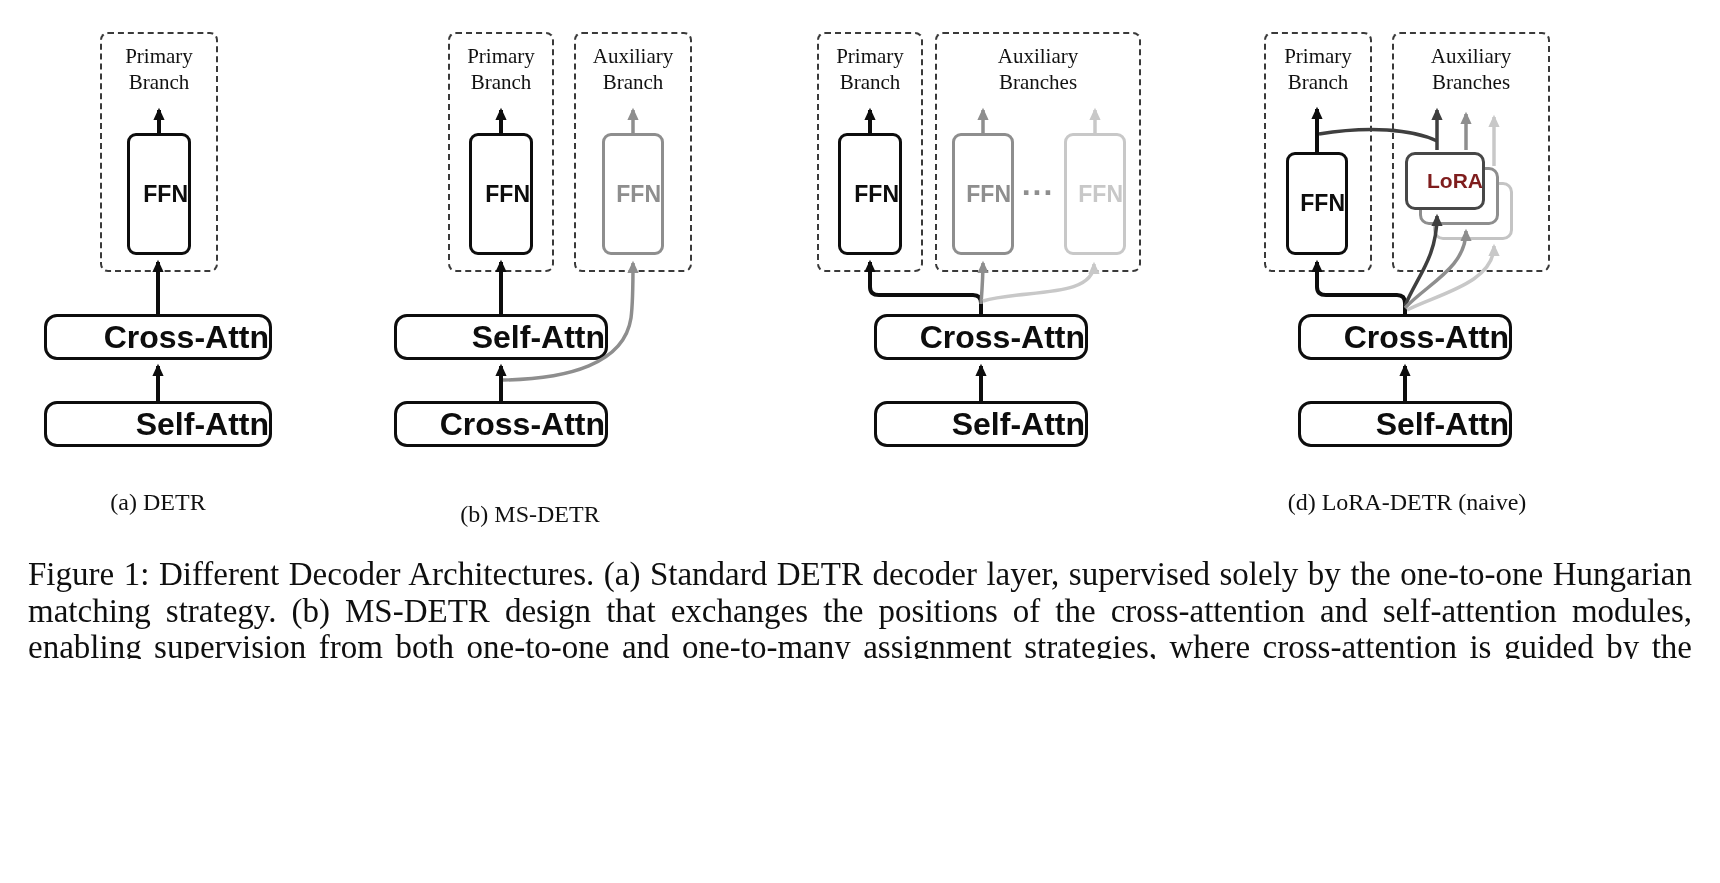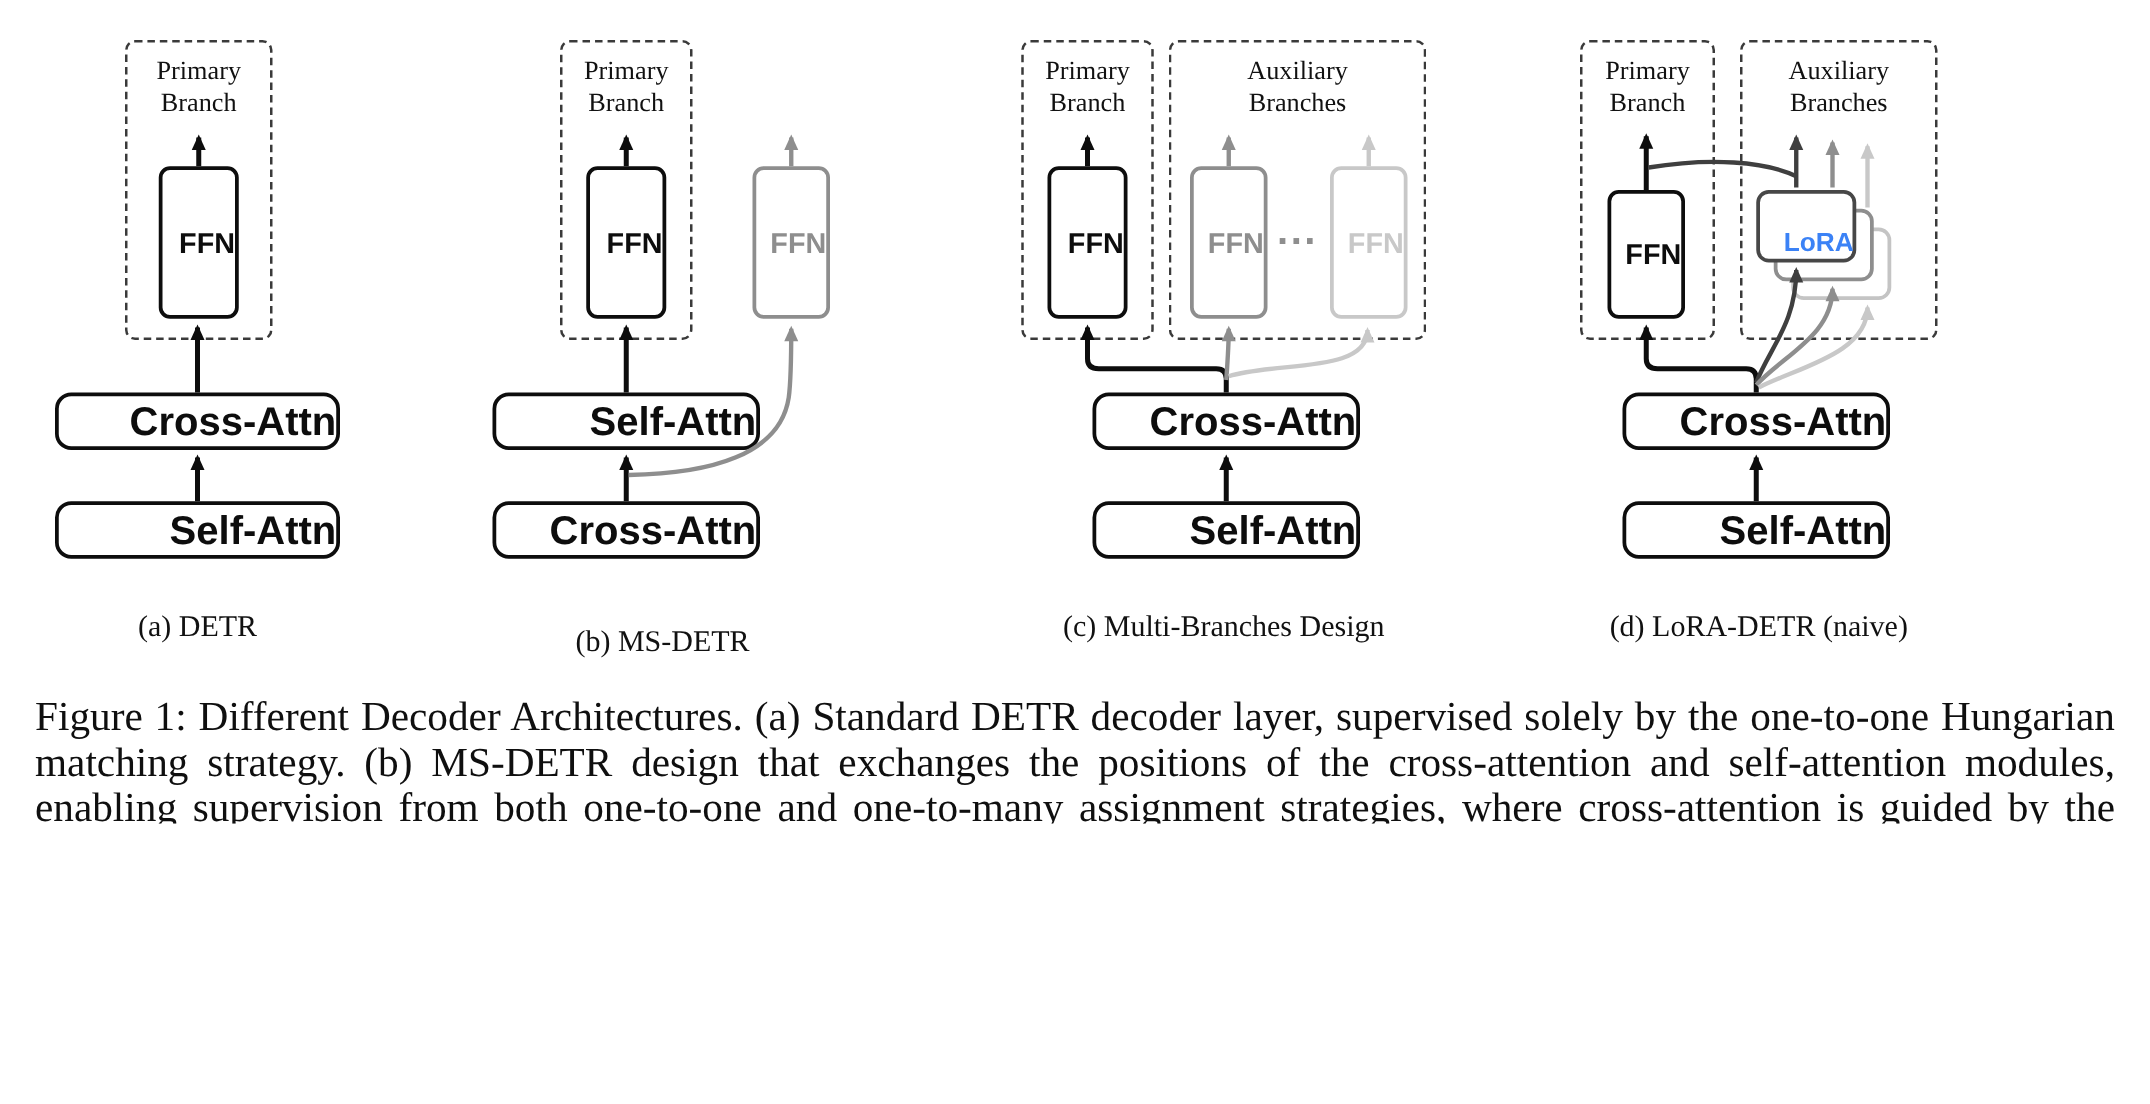--- a/index.html
+++ b/index.html
@@ -20,22 +20,22 @@
     border:2px dashed #3a3a3a; border-radius:8px; background:transparent;
   }
   .branch-label {
     position:absolute; left:50%; transform:translateX(-50%); top:10px;
     font-family:"Liberation Serif", serif; font-size:21px; line-height:1.22;
     color:#111111; text-align:center;
   }
   .lora-box {
     position:absolute; box-sizing:border-box; background:#ffffff;
     border:3px solid #474747; border-radius:10px;
-    display:flex; align-items:flex-end; justify-content:center;
-    font-family:"Liberation Sans", sans-serif; font-weight:bold; font-size:21px; color:#3b82f6;padding-left:20px;
+    display:flex; align-items:center; justify-content:center;
+    font-family:"Liberation Sans", sans-serif; font-weight:bold; font-size:21px; color:#7f1d1d;padding-left:20px;
   }
   .ellipsis {
     position:absolute; display:flex; align-items:center; justify-content:center;
     font-family:"Liberation Sans", sans-serif; font-weight:bold; font-size:32px;
     color:#8e8e8e; letter-spacing:2px; transform:translateY(-10px);
   }
   .panel-caption {
     position:absolute; top:489px; transform:translateX(-50%);
     font-family:"Liberation Serif", serif; font-size:24px; color:#111111; white-space:nowrap;
   }
@@ -65,20 +65,23 @@
     <div class="solid-box attn-box" style="left:44px;top:401px;width:228px;height:46px;">
       <span>Self-Attn</span>
     </div>
   </div>
   <div class="panel-caption" style="left:158px;">(a) DETR</div>
 
   <div class="abs" style="left:330px;top:0;width:440px;height:530px;">
     <div class="dashed-box" style="left:118px;top:32px;width:106px;height:240px;">
       <div class="branch-label" style="width:80px;">Primary Branch</div>
     </div>
+    <div class="dashed-box" style="left:244px;top:32px;width:118px;height:240px;">
+      <div class="branch-label" style="width:96px;">Auxiliary Branch</div>
+    </div>
     <div class="solid-box ffn-box" style="left:139px;top:133px;width:64px;height:122px;">
       <span>FFN</span>
     </div>
     <div class="solid-box ffn-box box-gray" style="left:272px;top:133px;width:62px;height:122px;">
       <span>FFN</span>
     </div>
     <div class="solid-box attn-box" style="left:64px;top:314px;width:214px;height:46px;">
       <span>Self-Attn</span>
     </div>
     <div class="solid-box attn-box" style="left:64px;top:401px;width:214px;height:46px;">
@@ -104,21 +107,20 @@
     <div class="solid-box ffn-box box-light" style="left:294px;top:133px;width:62px;height:122px;">
       <span>FFN</span>
     </div>
     <div class="solid-box attn-box" style="left:104px;top:314px;width:214px;height:46px;">
       <span>Cross-Attn</span>
     </div>
     <div class="solid-box attn-box" style="left:104px;top:401px;width:214px;height:46px;">
       <span>Self-Attn</span>
     </div>
   </div>
-  <div class="panel-caption" style="left:979px;">(c) Multi-Branches Design</div>
 
   <div class="abs" style="left:1230px;top:0;width:360px;height:530px;">
     <div class="dashed-box" style="left:34px;top:32px;width:108px;height:240px;">
       <div class="branch-label" style="width:80px;">Primary Branch</div>
     </div>
     <div class="dashed-box" style="left:162px;top:32px;width:158px;height:240px;">
       <div class="branch-label" style="width:100px;">Auxiliary Branches</div>
     </div>
     <div class="solid-box ffn-box" style="left:56px;top:152px;width:62px;height:103px;">
       <span>FFN</span>

